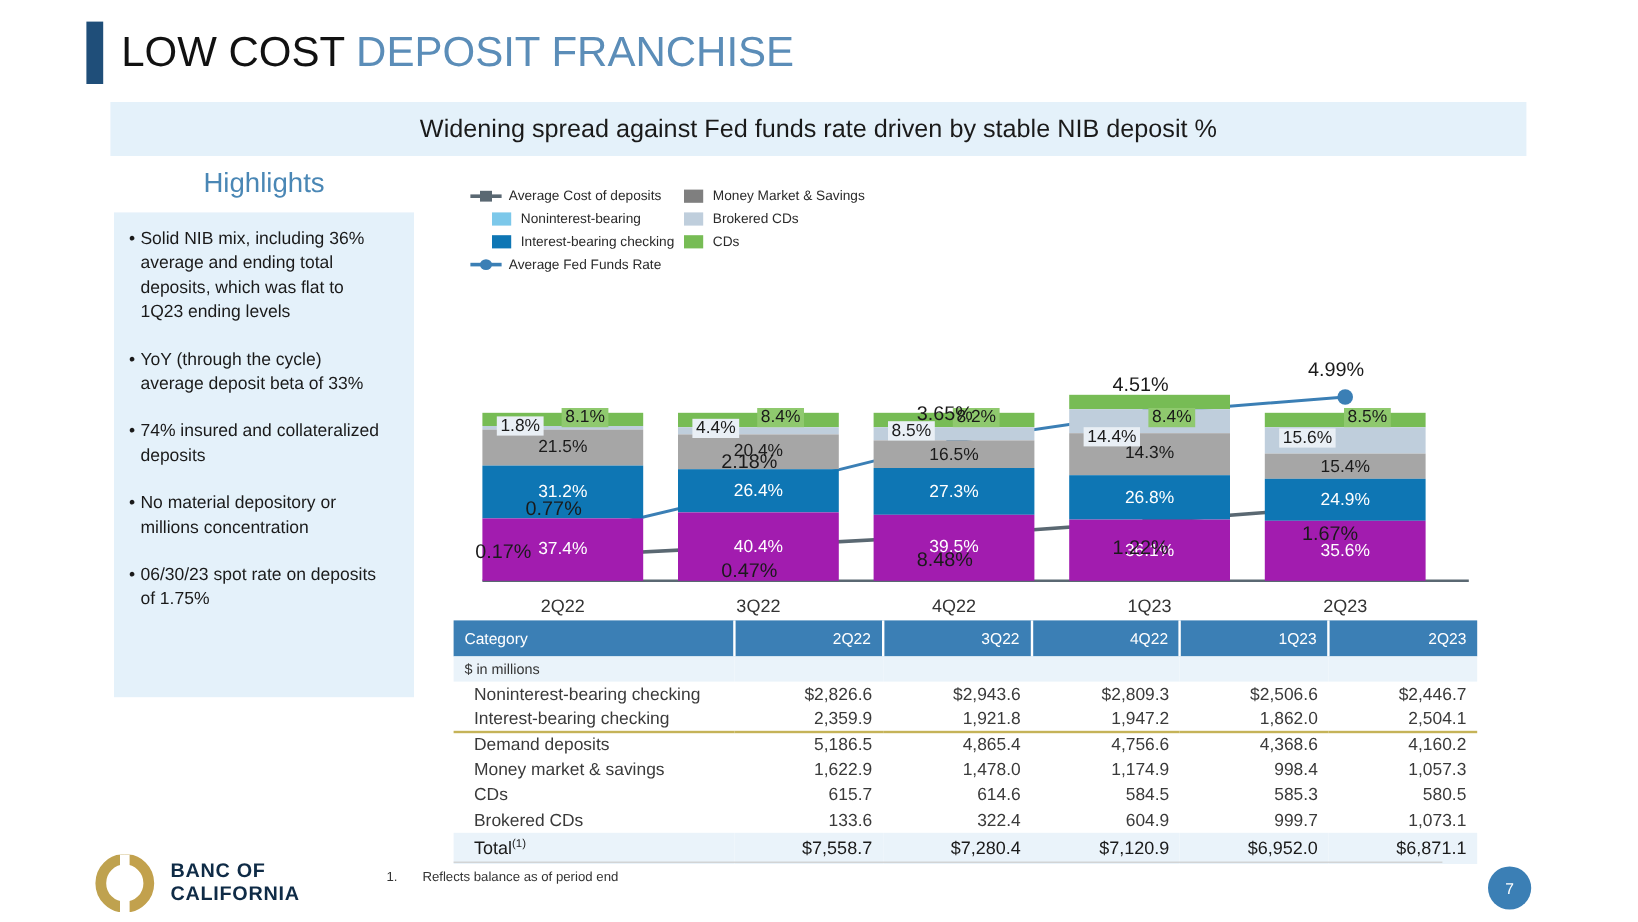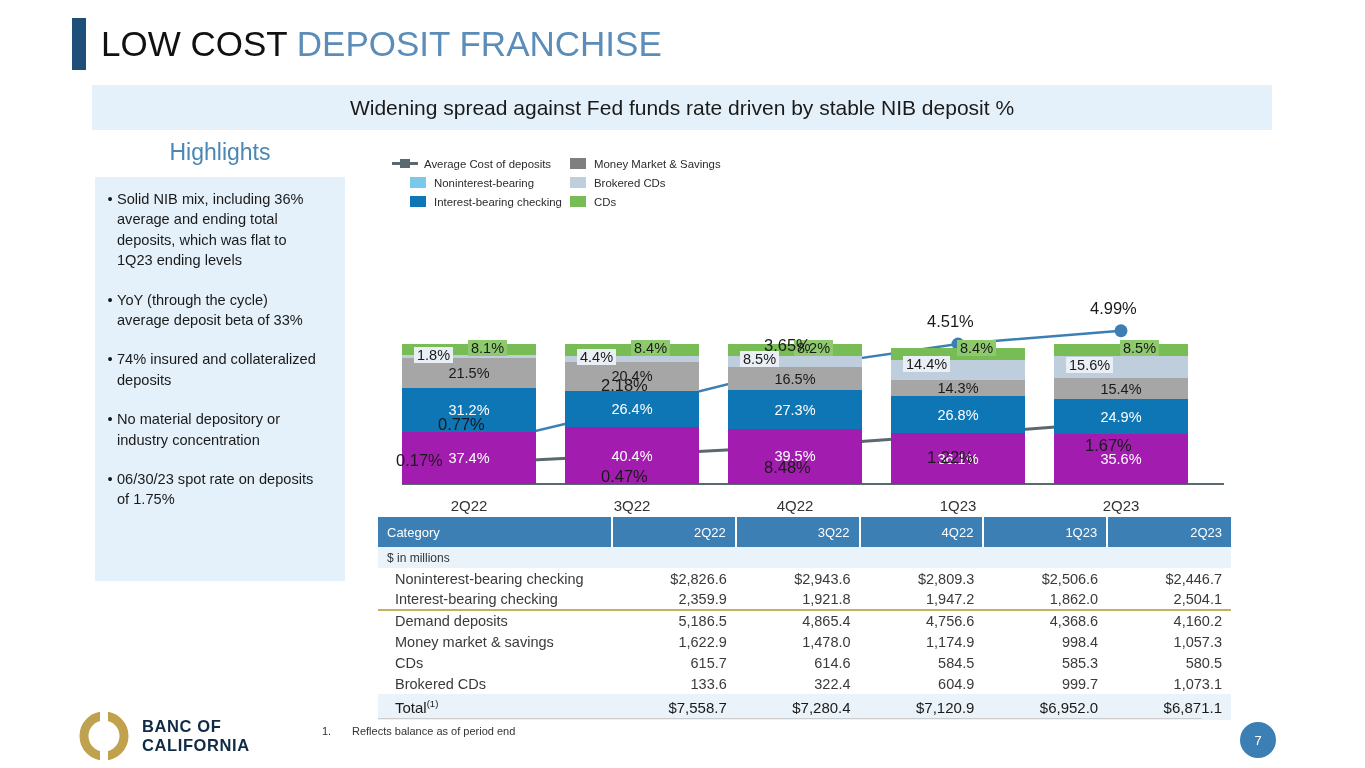--- a/index.html
+++ b/index.html
@@ -165,21 +165,21 @@
   <div class="hl-item">
     <div class="hl-bullet">•</div>
     <div class="hl-text">YoY (through the cycle) average deposit beta of 33%</div>
   </div>
   <div class="hl-item">
     <div class="hl-bullet">•</div>
     <div class="hl-text">74% insured and collateralized deposits</div>
   </div>
   <div class="hl-item">
     <div class="hl-bullet">•</div>
-    <div class="hl-text">No material depository or industry concentration</div>
+    <div class="hl-text">No material depository or millions concentration</div>
   </div>
   <div class="hl-item">
     <div class="hl-bullet">•</div>
     <div class="hl-text">06/30/23 spot rate on deposits of 1.75%</div>
   </div>
 </div>
 
 <div id="chart">
   <div id="legend">
     <div class="lg-row">
@@ -206,20 +206,29 @@
       </div>
     </div>
     <div class="lg-row">
       <div class="lg-entry c1">
         <span class="lg-swatch" id="lgs4" style="margin-left: 18px; background: rgb(14, 118, 180);"></span>
         <span class="lg-label">Interest-bearing checking</span>
       </div>
       <div class="lg-entry">
         <span class="lg-swatch" id="lgs5" style="background: rgb(119, 188, 85);"></span>
         <span class="lg-label">CDs</span>
+      </div>
+    </div>
+    <div class="lg-row">
+      <div class="lg-entry c1">
+        <span class="lg-line">
+            <i id="lgl6" style="background: rgb(59, 127, 181);"></i>
+            <b id="lgb6" style="border-radius: 50%; background: rgb(59, 127, 181);"></b>
+          </span>
+        <span class="lg-label">Average Fed Funds Rate</span>
       </div>
     </div>
   </div>
 
   <div id="plot">
     <svg width="860" height="378">
       <g id="svg-lines">
           <polyline points="91,308.825 254,270.05 417,229.625 580,205.97500000000002 743,192.775" fill="none" stroke="#3B7FB5" stroke-width="2.5"></polyline>
           <circle cx="91" cy="308.825" r="6.5" fill="#3B7FB5"></circle>
           <circle cx="254" cy="270.05" r="6.5" fill="#3B7FB5"></circle>
@@ -277,21 +286,21 @@
           </div>
           <div class="seg seg-nib" style="height: 55.3px;">
             <span>39.5%</span>
           </div>
         </div>
         <div class="float-lbl on-cd" style="left: 416px; top: 201.74px;">8.2%</div>
         <div class="float-lbl on-brk" style="left: 362px; top: 213.43px;">8.5%</div>
         <div class="bar-col" style="left: 513px; bottom: 32px;">
           <div class="seg seg-cd" style="height: 11.76px;"></div>
           <div class="seg seg-brk" style="height: 20.16px;"></div>
-          <div class="seg seg-mm" style="height: 16px;">
+          <div class="seg seg-mm" style="height: 35px;">
             <span>14.3%</span>
           </div>
           <div class="seg seg-ibc" style="height: 37.52px;">
             <span>26.8%</span>
           </div>
           <div class="seg seg-nib" style="height: 50.54px;">
             <span>36.1%</span>
           </div>
         </div>
         <div class="float-lbl on-cd" style="left: 579px; top: 201.88px;">8.4%</div>

